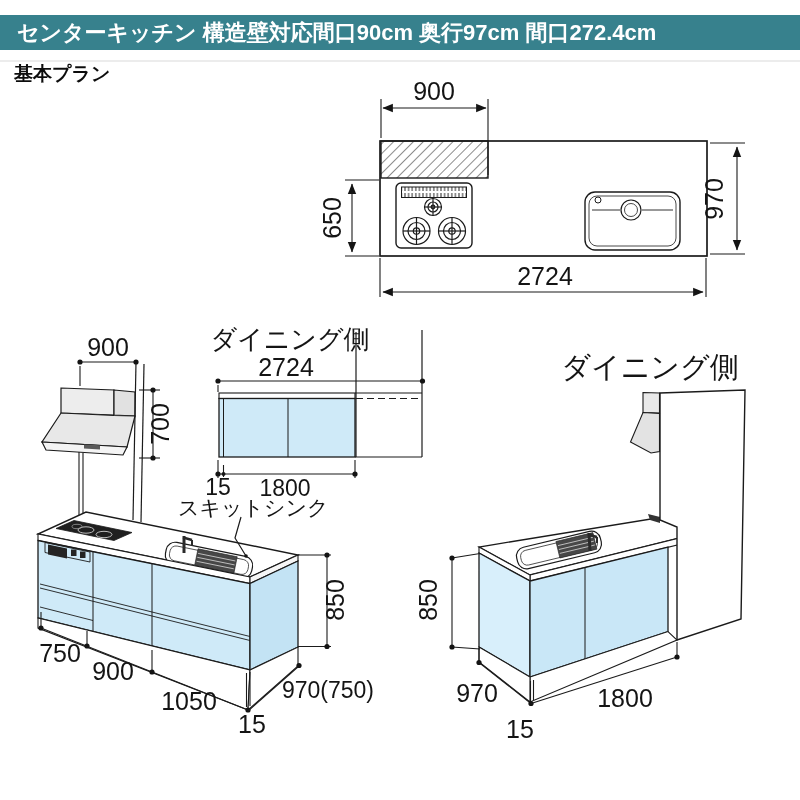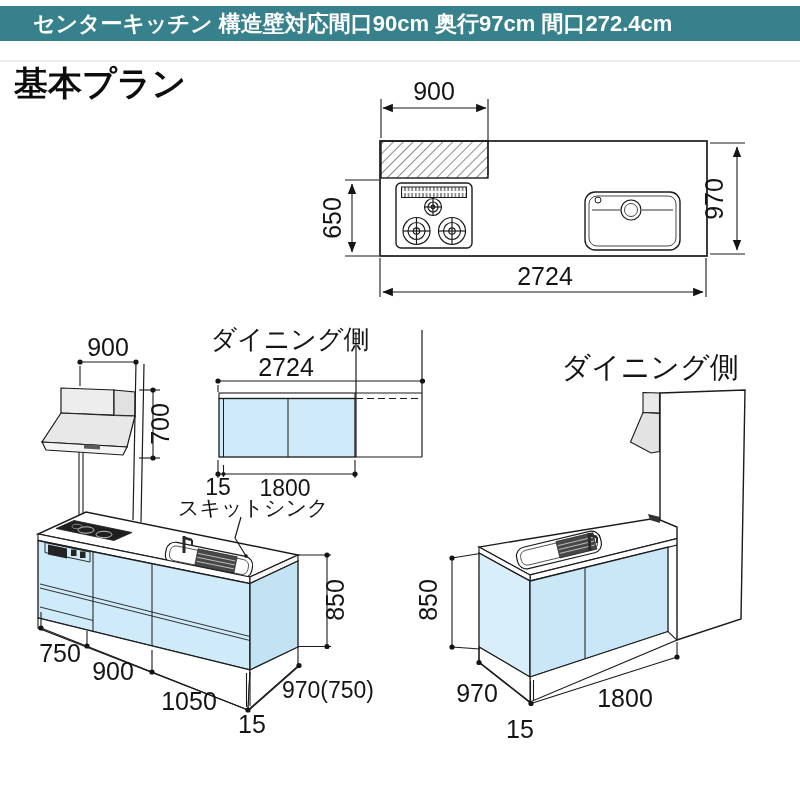--- a/index.html
+++ b/index.html
@@ -1,22 +1,22 @@
 <!DOCTYPE html>
 <html><head>
 <meta charset="utf-8">
 <style>
   html,body{margin:0;padding:0;background:#fff;}
   body{width:800px;height:800px;position:relative;overflow:hidden;
        font-family:"Liberation Sans","DejaVu Sans",sans-serif;color:#111;}
-  .header-bar{position:absolute;left:0;top:6px;width:800px;height:35px;
+  .header-bar{position:absolute;left:0;top:15px;width:800px;height:35px;
       background:#37818d;color:#fff;font-size:22px;font-weight:bold;
-      line-height:35px;padding-left:33px;box-sizing:border-box;white-space:nowrap;}
+      line-height:35px;padding-left:17px;box-sizing:border-box;white-space:nowrap;}
   .faint-rule{position:absolute;left:0;top:60px;width:800px;height:2px;background:#ececec;}
-  .section-title{position:absolute;left:14px;top:61px;font-size:34px;font-weight:bold;color:#0c0c0c;}
+  .section-title{position:absolute;left:14px;top:61px;font-size:19px;font-weight:bold;color:#0c0c0c;}
   svg{position:absolute;left:0;top:0;}
   svg text{fill:#141414;}
   .dim{font-size:25px;}
   .dim-s{font-size:23px;}
   .jp{font-size:26px;font-weight:500;}
   .jp-big{font-size:29px;font-weight:500;}
   .jp-s{font-size:21px;font-weight:500;}
 </style>
 </head>
 <body>

